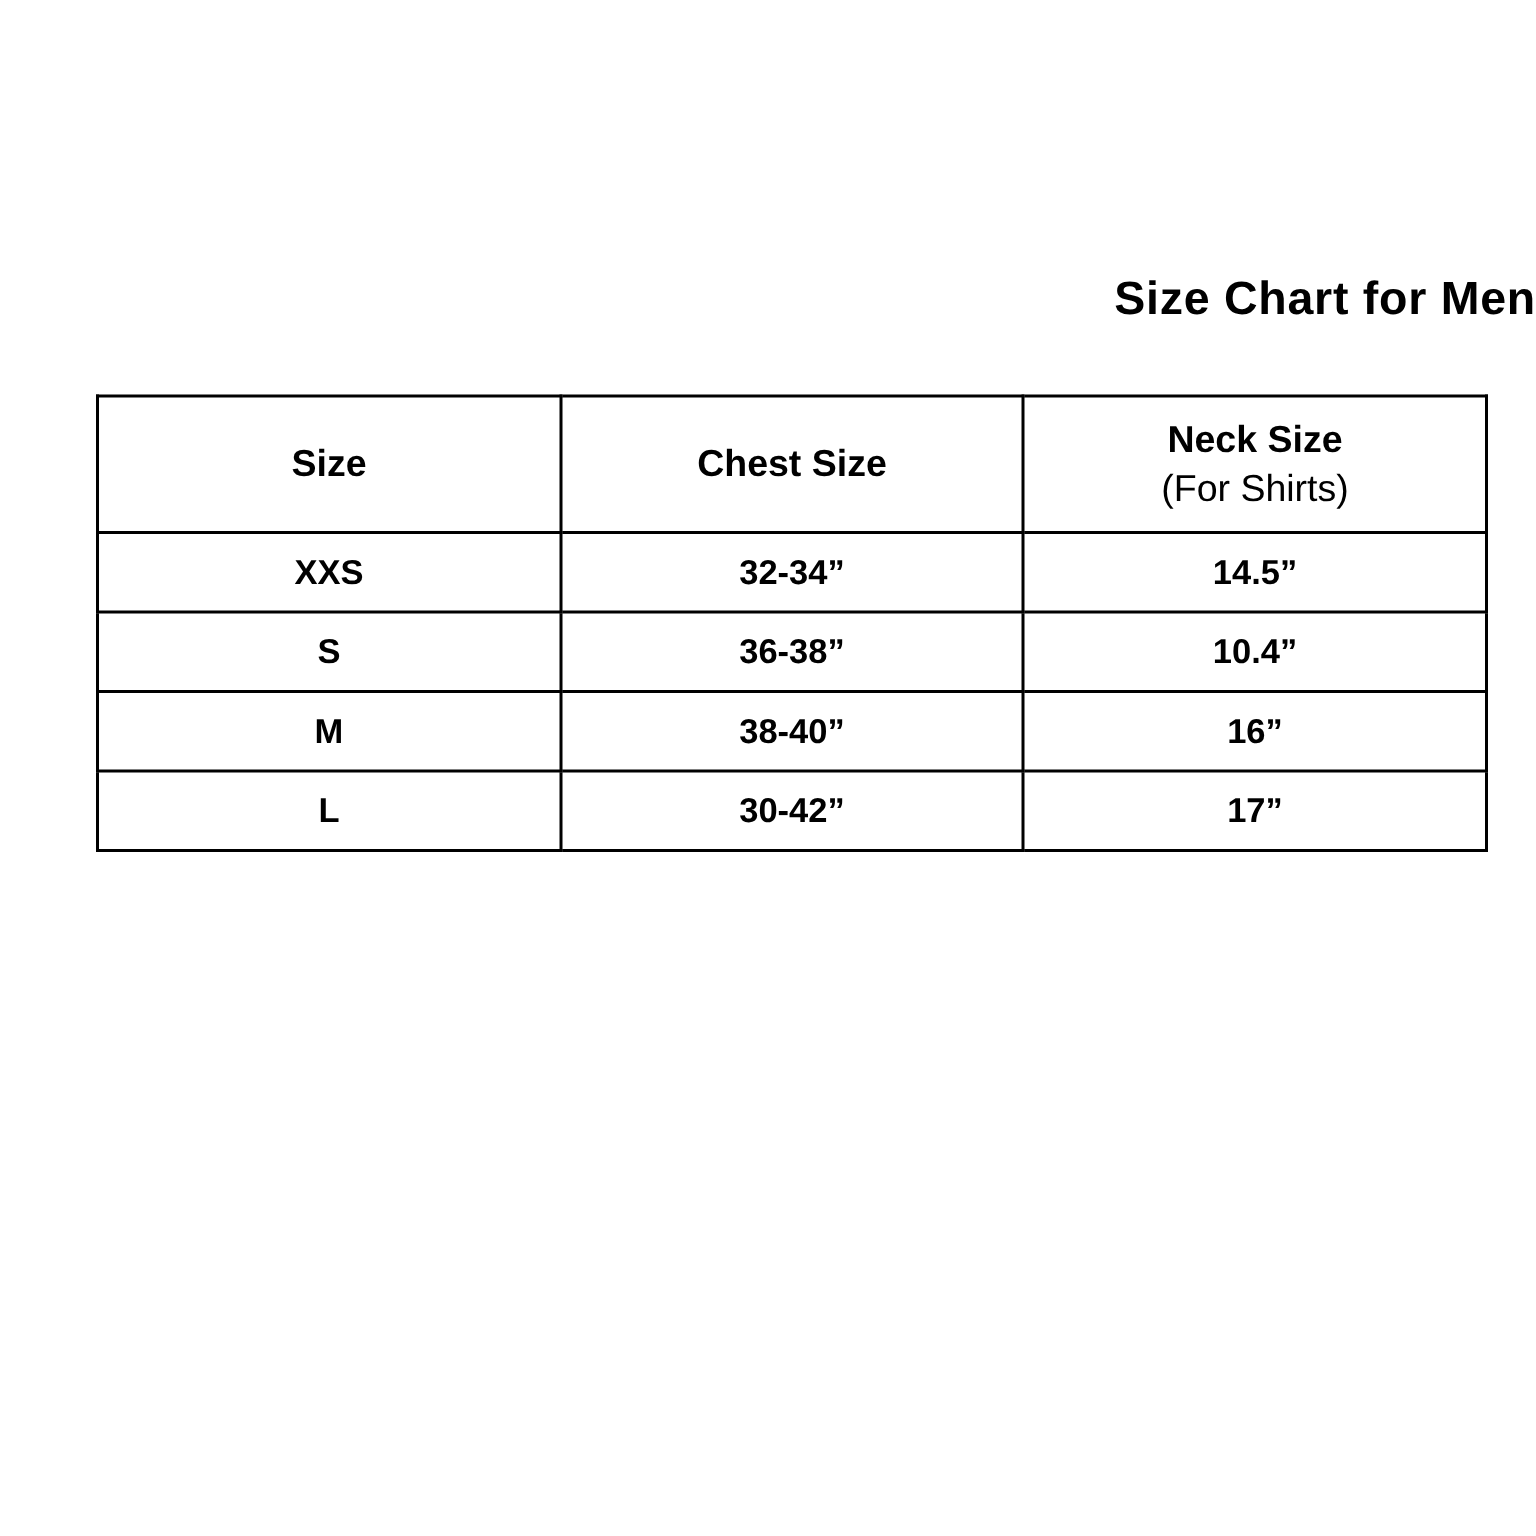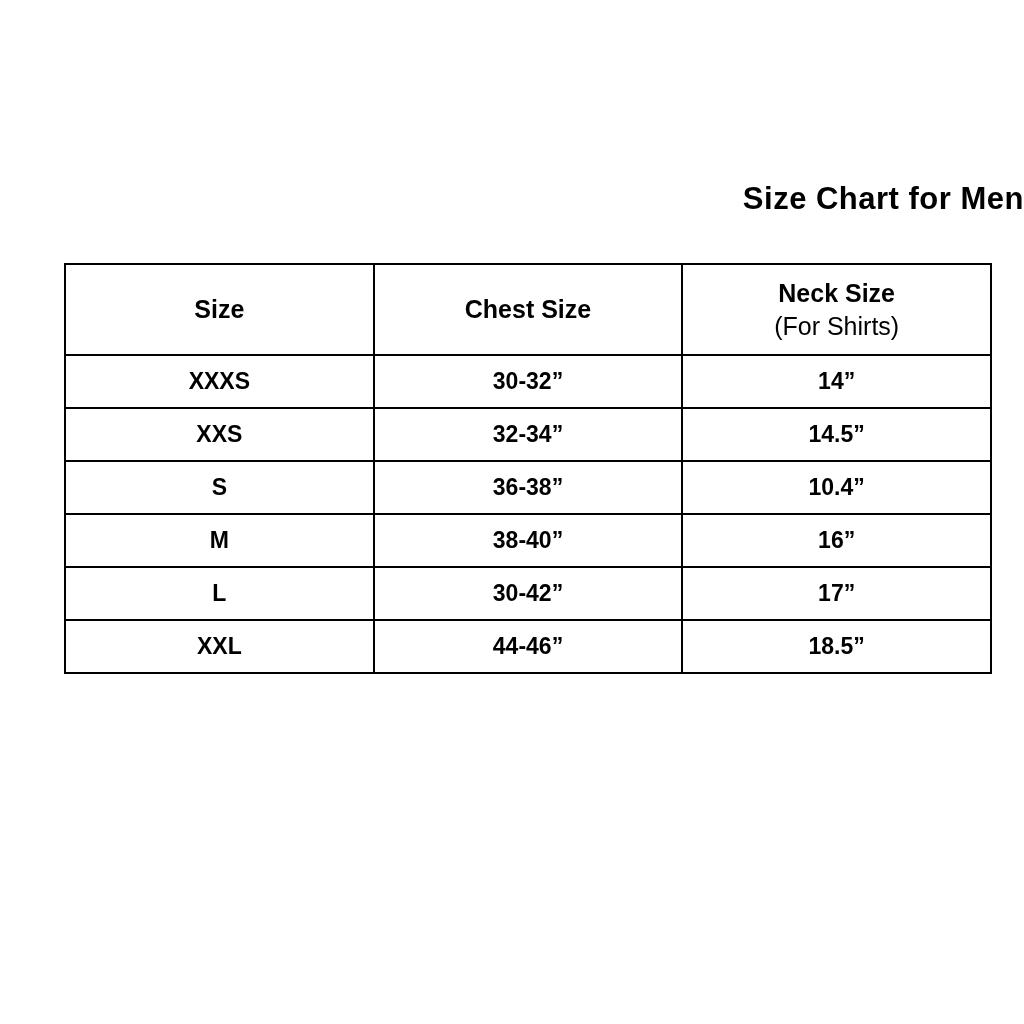--- a/index.html
+++ b/index.html
@@ -70,45 +70,35 @@
         <th>Size</th>
         <th>Chest Size</th>
         <th>
           <span>Neck Size</span>
           <span class="header-subline">(For Shirts)</span>
         </th>
       </tr>
     </thead>
     <tbody>
       <tr>
-        <td>XXXS</td>
-        <td>30-32”</td>
-        <td>14”</td>
-      </tr>
-      <tr>
         <td>XXS</td>
         <td>32-34”</td>
         <td>14.5”</td>
       </tr>
       <tr>
         <td>S</td>
         <td>36-38”</td>
         <td>10.4”</td>
       </tr>
       <tr>
         <td>M</td>
         <td>38-40”</td>
         <td>16”</td>
       </tr>
       <tr>
         <td>L</td>
         <td>30-42”</td>
         <td>17”</td>
       </tr>
-      <tr>
-        <td>XXL</td>
-        <td>44-46”</td>
-        <td>18.5”</td>
-      </tr>
     </tbody>
   </table>
 
 </div>
 
 </body></html>

